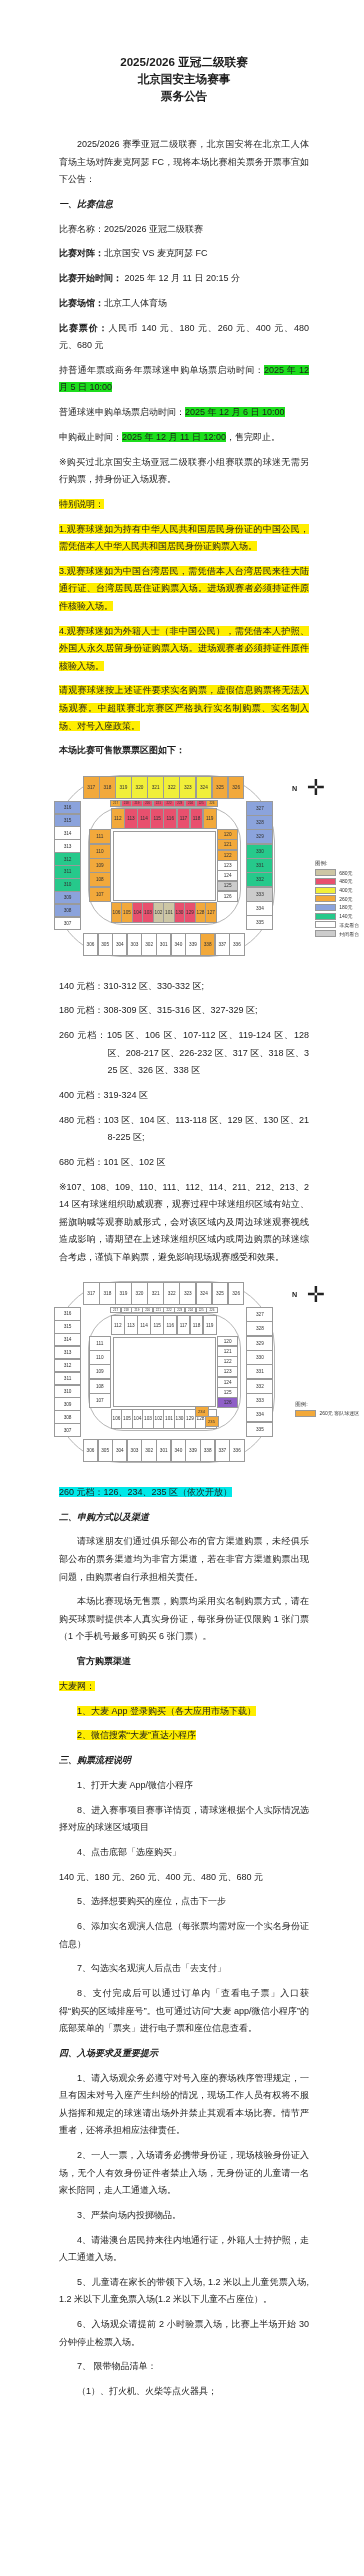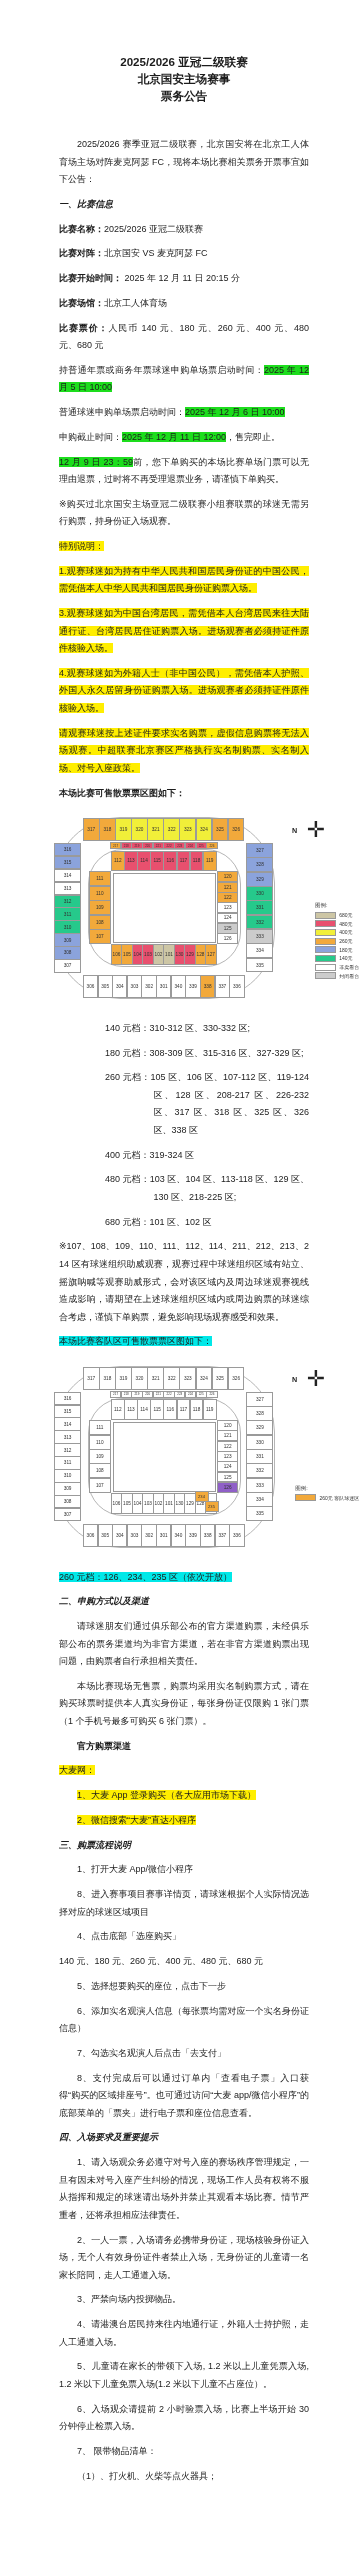--- a/index.html
+++ b/index.html
@@ -19,21 +19,21 @@
     font-size:11.6px; font-weight:bold; line-height:17px; margin:0;
   }
   .doc p{
     font-size:9px; line-height:1.95; margin:0 0 7.2px 0;
     text-align:justify; word-break:break-all;
   }
   .doc p.blk-h{ font-weight:bold;font-style:italic; }
   .doc p.pi{ text-indent:2em; }
   .doc p.bp{ font-weight:bold; }
   .doc p.bpi{ font-weight:bold; text-indent:2em; }
-  .doc p.hang5{ padding-left:5.4em; text-indent:-5.4em;margin-left:46px; }
+  .doc p.hang5{ padding-left:5.4em; text-indent:-5.4em; }
   .hl-y{ background:#ffee00; }
   .hl-g{ background:#1ddd1d; }
   .hl-c{ background:#00e8e8; }
   
   .map-wrap{ position:relative; width:309px; height:205px; margin:2.2px 0 5.5px -5.5px; }
   .stadium{ position:absolute; left:0; top:7.7px; width:221px; height:182px; }
   .ring-outline{ position:absolute; inset:0; border:0.6px solid #b5b5b5; border-radius:66px; }
   .row-top{ position:absolute; top:1.1px; left:30px; right:30px; height:23px; display:flex; }
   .row-bottom{ position:absolute; bottom:1.1px; left:30px; right:30px; height:23px; display:flex; }
   .col-left{ position:absolute; left:1.1px; top:26.5px; bottom:26.5px; width:26.5px; display:flex; flex-direction:column; }
@@ -68,29 +68,28 @@
 
   <div class="title-block">
     <p class="title-line">2025/2026 亚冠二级联赛</p>
     <p class="title-line">北京国安主场赛事</p>
     <p class="title-line">票务公告</p>
   </div>
 
   <div class="doc" id="doc-body">
       <p class="pi"><span>2025/2026 赛季亚冠二级联赛，北京国安将在北京工人体育场主场对阵麦克阿瑟 FC，现将本场比赛相关票务开票事宜如下公告：</span></p>
       <p class="blk-h"><span>一、比赛信息</span></p>
-      <p><span style="font-weight: bold;">比赛名称：</span><span>2025/2026 亚冠二级联赛</span></p>
+      <p><span style="font-weight: normal;">比赛名称：</span><span>2025/2026 亚冠二级联赛</span></p>
       <p><span style="font-weight: bold;">比赛对阵：</span><span>北京国安 VS 麦克阿瑟 FC</span></p>
       <p><span style="font-weight: bold;">比赛开始时间：</span><span> 2025 年 12 月 11 日 20:15 分</span></p>
       <p><span style="font-weight: bold;">比赛场馆：</span><span>北京工人体育场</span></p>
       <p><span style="font-weight: bold;">比赛票价：</span><span>人民币 140 元、180 元、260 元、400 元、480 元、680 元</span></p>
       <p><span>持普通年票或商务年票球迷申购单场票启动时间：</span><span class="hl-g">2025 年 12 月 5 日 10:00</span></p>
       <p><span>普通球迷申购单场票启动时间：</span><span class="hl-g">2025 年 12 月 6 日 10:00</span></p>
       <p><span>申购截止时间：</span><span class="hl-g">2025 年 12 月 11 日 12:00</span><span>，售完即止。</span></p>
-      <p><span class="hl-g">12 月 9 日 23：59</span><span>前，您下单购买的本场比赛单场门票可以无理由退票，过时将不再受理退票业务，请谨慎下单购买。</span></p>
       <p><span>※购买过北京国安主场亚冠二级联赛小组赛联票的球迷无需另行购票，持身份证入场观赛。</span></p>
       <p><span class="hl-y">特别说明：</span></p>
       <p><span class="hl-y">1.观赛球迷如为持有中华人民共和国居民身份证的中国公民，需凭借本人中华人民共和国居民身份证购票入场。</span></p>
       <p><span class="hl-y">3.观赛球迷如为中国台湾居民，需凭借本人台湾居民来往大陆通行证、台湾居民居住证购票入场。进场观赛者必须持证件原件核验入场。</span></p>
       <p><span class="hl-y">4.观赛球迷如为外籍人士（非中国公民），需凭借本人护照、外国人永久居留身份证购票入场。进场观赛者必须持证件原件核验入场。</span></p>
       <p><span class="hl-y">请观赛球迷按上述证件要求实名购票，虚假信息购票将无法入场观赛。中超联赛北京赛区严格执行实名制购票、实名制入场、对号入座政策。</span></p>
       <p class="bp"><span>本场比赛可售散票票区图如下：</span></p>
       <div class="map-wrap">
         <div class="stadium">
           <div class="ring-outline"></div>
@@ -236,21 +235,20 @@
           </div>
         </div>
       </div>
       <p class="hang5"><span>140 元档：310-312 区、330-332 区;</span></p>
       <p class="hang5"><span>180 元档：308-309 区、315-316 区、327-329 区;</span></p>
       <p class="hang5"><span>260 元档：105 区、106 区、107-112 区、119-124 区、128 区、208-217 区、226-232 区、317 区、318 区、325 区、326 区、338 区</span></p>
       <p class="hang5"><span>400 元档：319-324 区</span></p>
       <p class="hang5"><span>480 元档：103 区、104 区、113-118 区、129 区、130 区、218-225 区;</span></p>
       <p class="hang5"><span>680 元档：101 区、102 区</span></p>
       <p><span>※107、108、109、110、111、112、114、211、212、213、214 区有球迷组织助威观赛，观赛过程中球迷组织区域有站立、摇旗呐喊等观赛助威形式，会对该区域内及周边球迷观赛视线造成影响，请期望在上述球迷组织区域内或周边购票的球迷综合考虑，谨慎下单购票，避免影响现场观赛感受和效果。</span></p>
-      <p><span class="hl-c">本场比赛客队区可售散票票区图如下：</span></p>
       <div class="map-wrap">
         <div class="stadium">
           <div class="ring-outline"></div>
           <div class="row-top">
             <div class="cell" style="background: rgb(255, 255, 255);">317</div>
             <div class="cell" style="background: rgb(255, 255, 255);">318</div>
             <div class="cell" style="background: rgb(255, 255, 255);">319</div>
             <div class="cell" style="background: rgb(255, 255, 255);">320</div>
             <div class="cell" style="background: rgb(255, 255, 255);">321</div>
             <div class="cell" style="background: rgb(255, 255, 255);">322</div>

